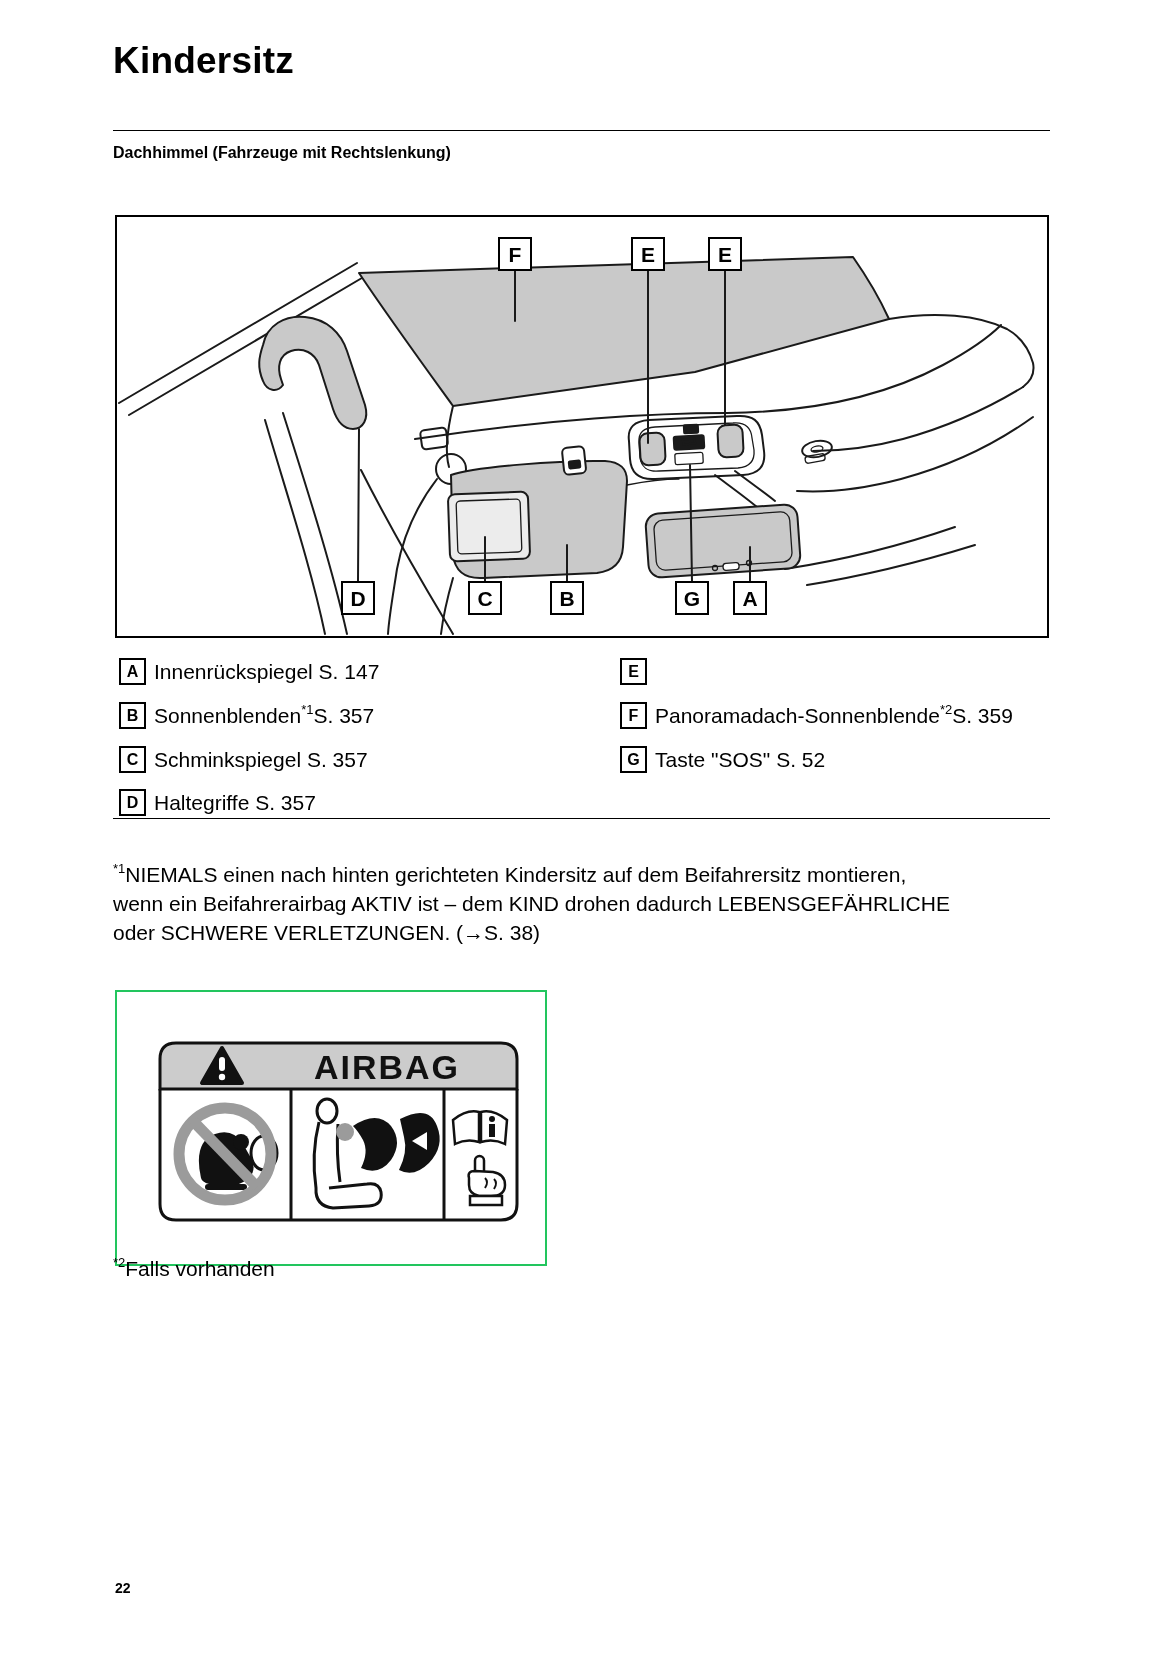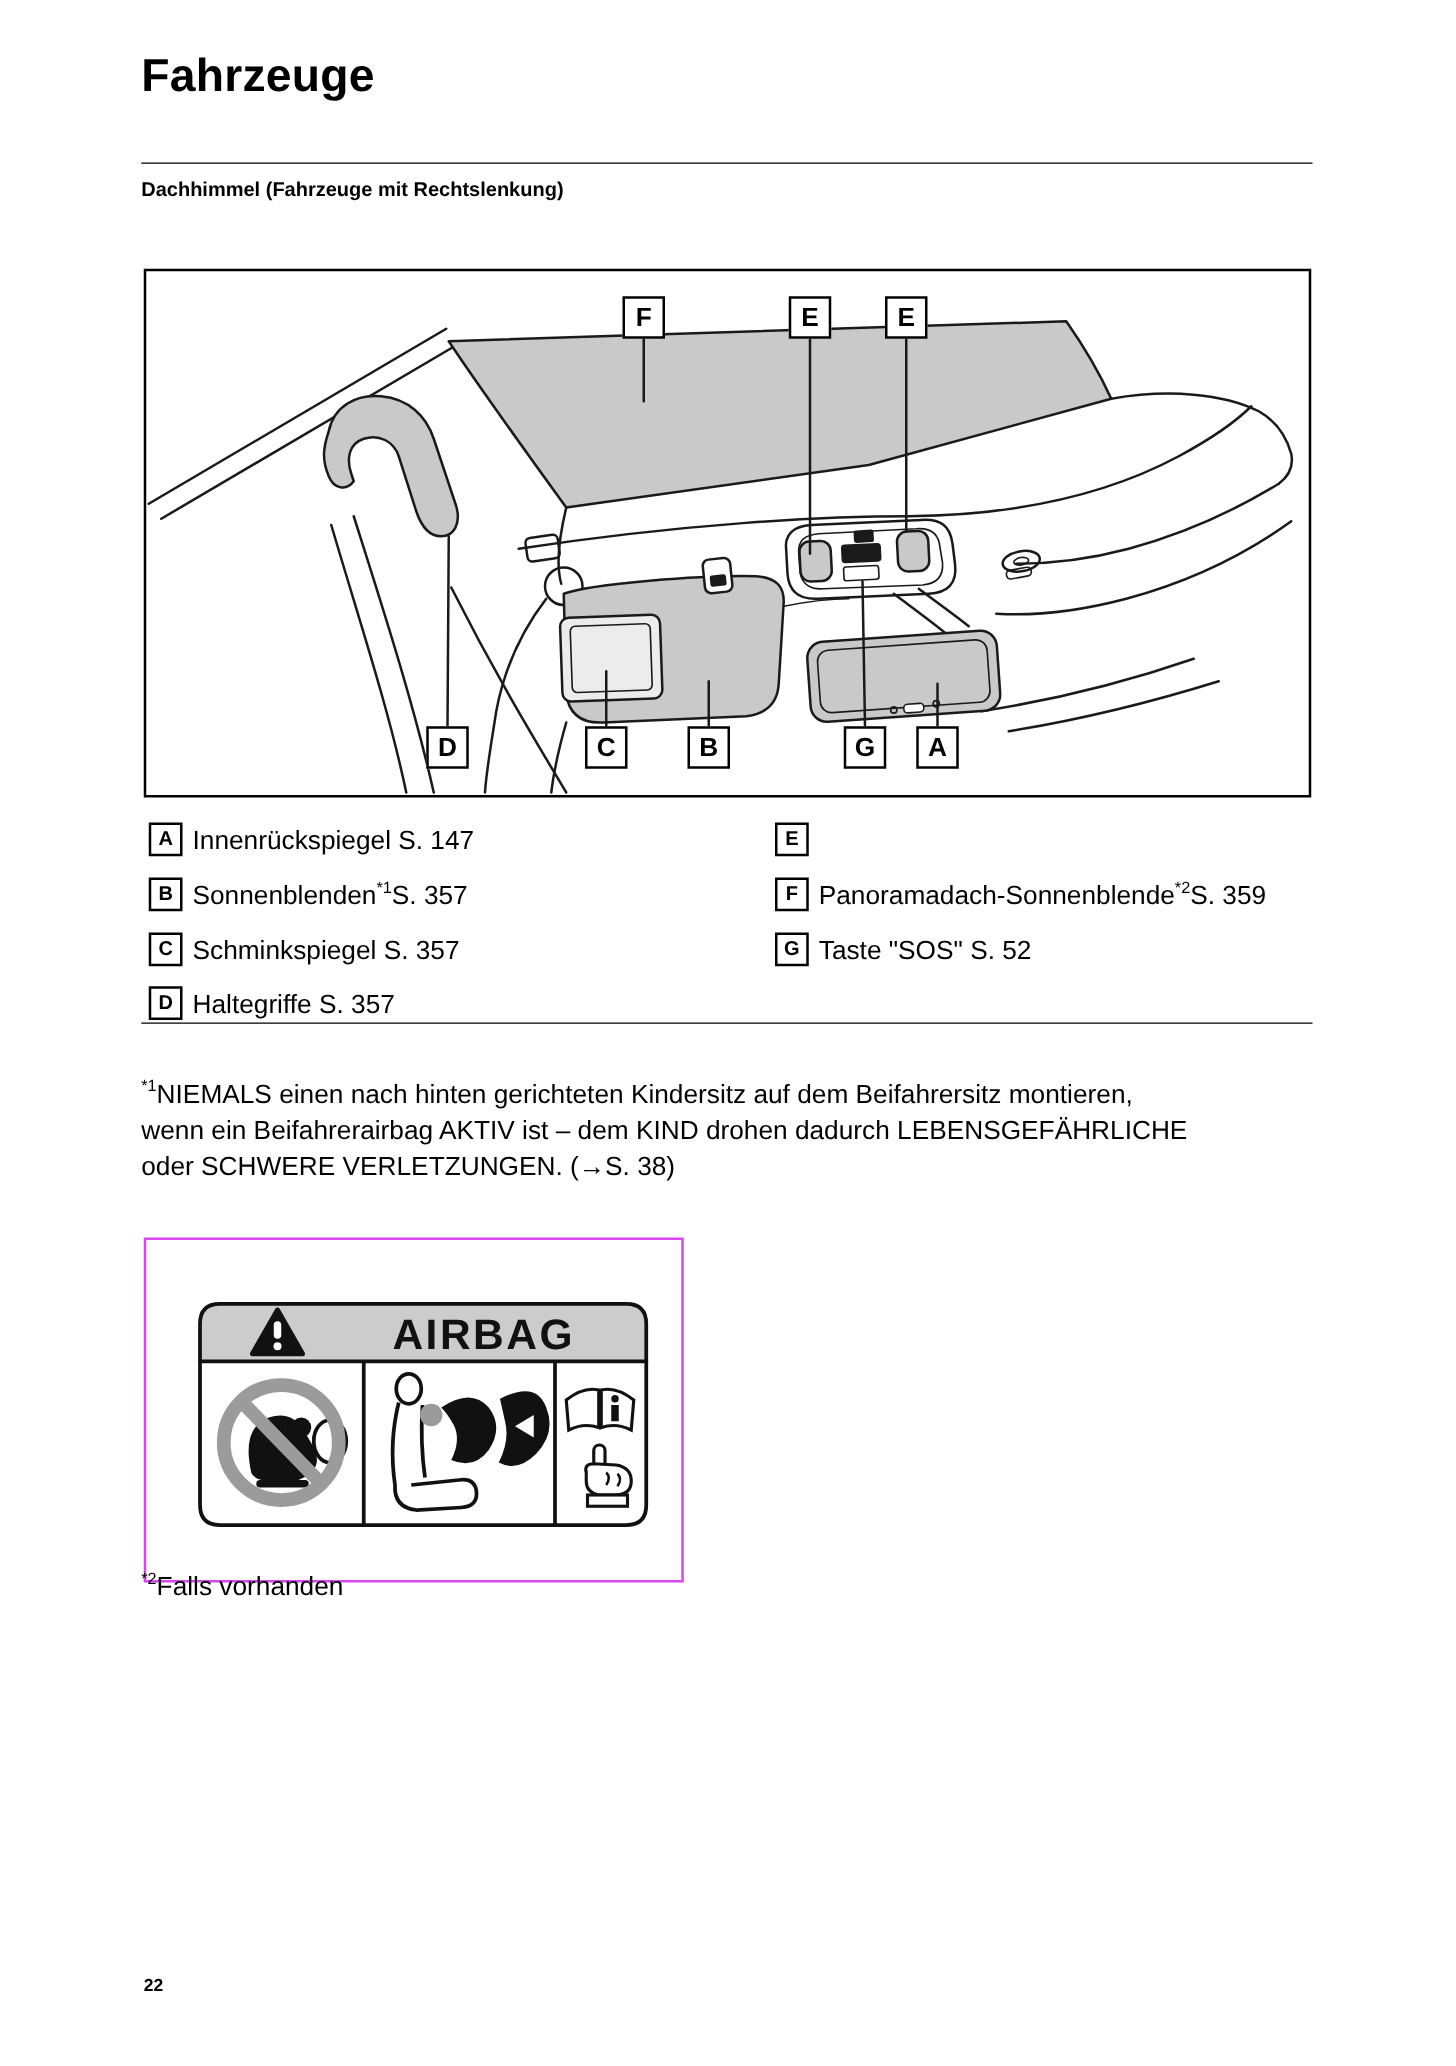--- a/index.html
+++ b/index.html
@@ -36,31 +36,31 @@
     font-size:21px;font-weight:bold;line-height:1;
   }
   .legend-row{position:absolute;display:flex;align-items:center;gap:8px;height:27px;}
   .key{
     width:27px;height:27px;border:2px solid #000;background:#fff;flex:0 0 auto;
     display:flex;align-items:center;justify-content:center;font-size:16px;font-weight:bold;
   }
   .ltext{font-size:21px;white-space:pre;}
   .ltext sup,.fn sup,.fn2 sup{font-size:13px;position:relative;top:-1px;vertical-align:super;}
   .fn{position:absolute;left:113px;top:855px;width:948px;font-size:21px;line-height:29px;}
-  .airbag-box{position:absolute;left:115px;top:990px;width:432px;height:276px;border:2px solid #d946ef;background:#fff;}
+  .airbag-box{position:absolute;left:115px;top:990px;width:432px;height:276px;border:2px solid #22c55e;background:#fff;}
   .alabel text{font-family:"Liberation Sans",sans-serif;}
   .fn2{position:absolute;left:113px;top:1256px;font-size:21px;text-align:right;}
   .pagenum{position:absolute;left:115px;top:1580px;font-size:14px;font-weight:bold;}
 </style>
 </head>
 <body>
 
 <div class="page">
 
-  <div class="title">Fahrzeuge</div>
+  <div class="title">Kindersitz</div>
   <div class="rule rule1"></div>
   <div class="heading">Dachhimmel (Fahrzeuge mit Rechtslenkung)</div>
 
   <div class="frame">
     <svg class="art" width="930" height="419" viewBox="0 0 930 419">
 
       <g>
         <path d="M2,186 L240,46"></path>
         <path d="M12,198 L250,58"></path>
         <path d="M148,203 C170,278 194,350 208,417"></path>

